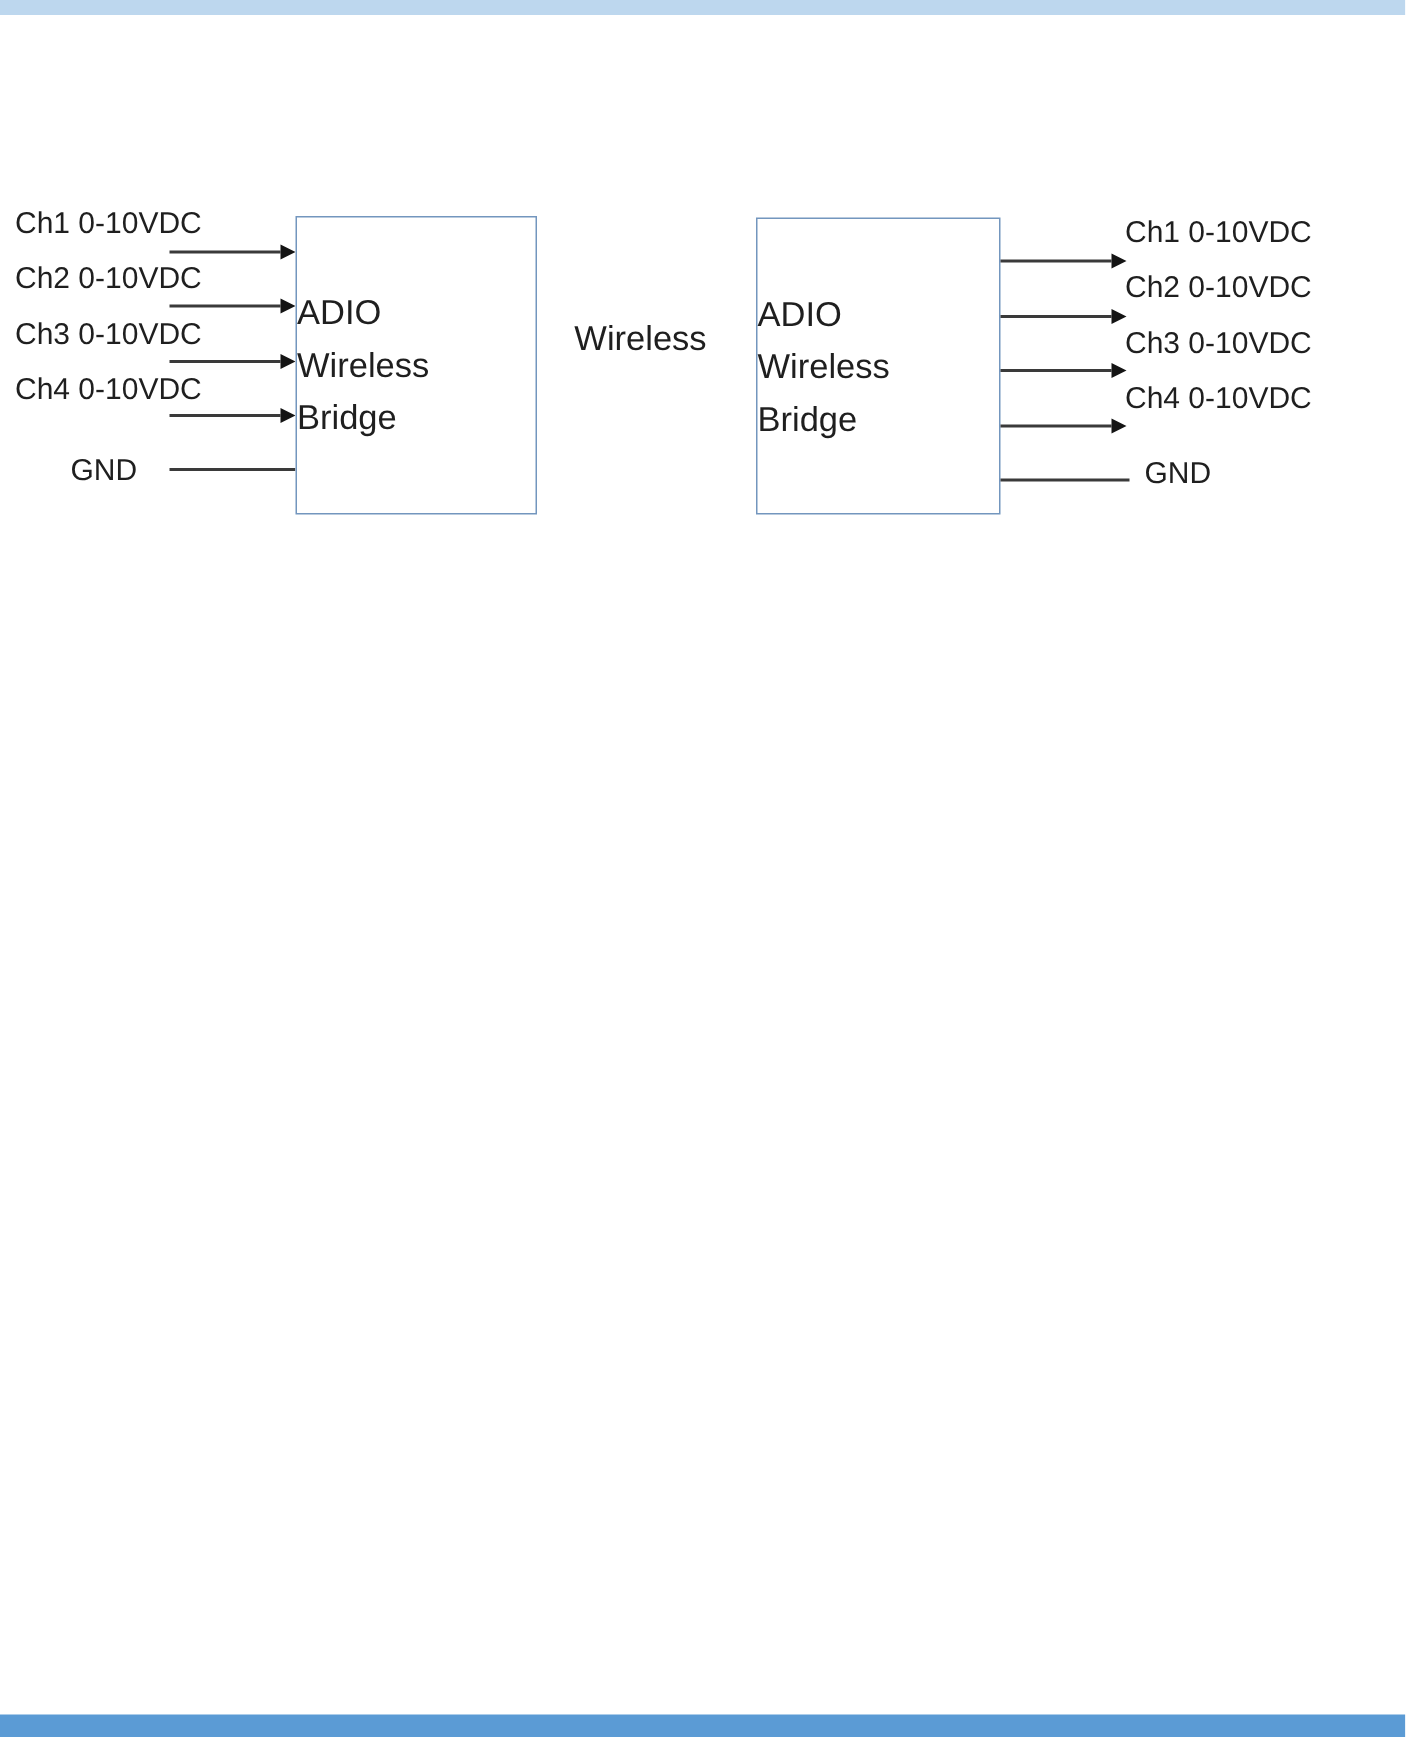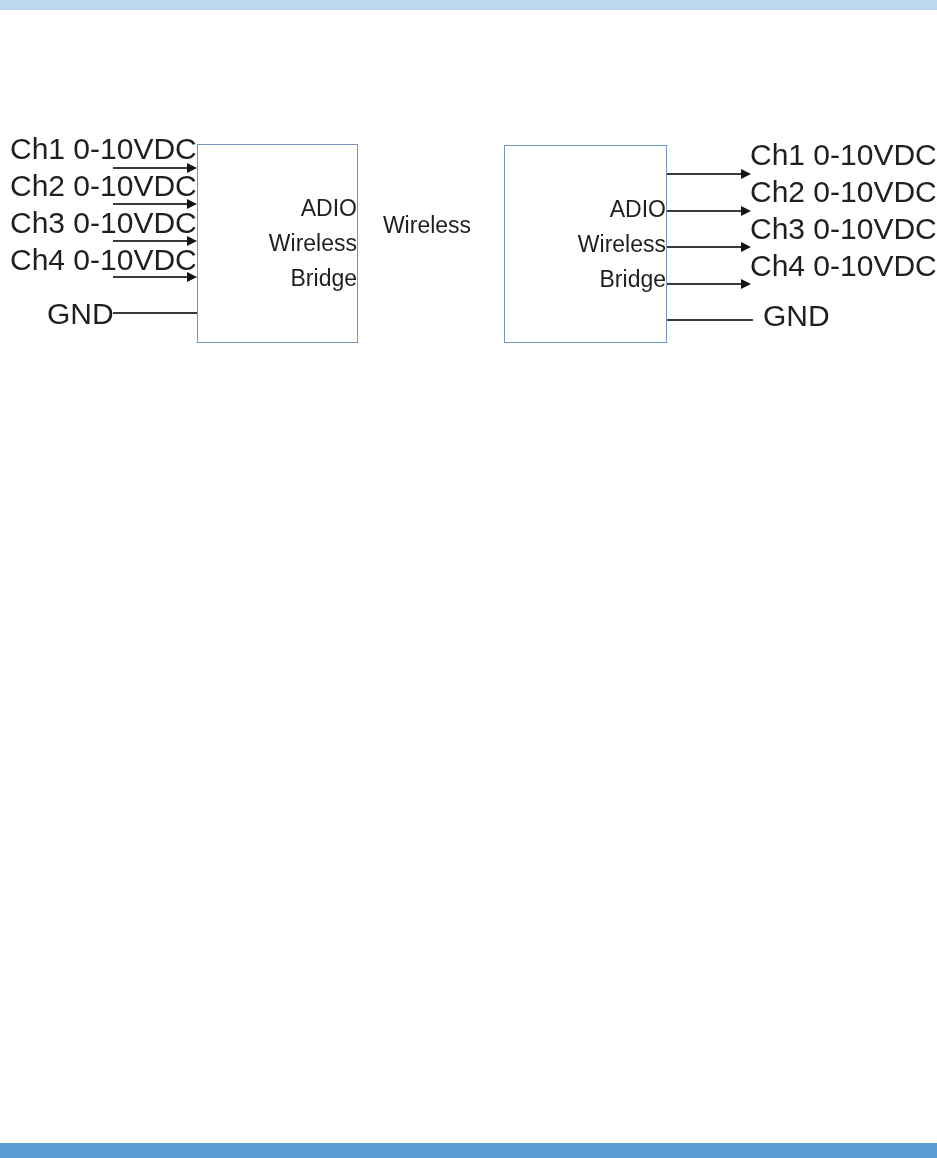--- a/index.html
+++ b/index.html
@@ -22,31 +22,31 @@
     width: 937px; height: 15px;
     background: #5B9BD5;
   }
   .device-box {
     position: absolute;
     box-sizing: border-box;
     border: 1.5px solid #7396BE;
     background: #ffffff;
     display: flex;
     flex-direction: column;
-    align-items: flex-end;
+    align-items: flex-start;
     justify-content: center;
     text-align: center;
     font-size: 23px;
     line-height: 35px;
   }
   .box-left  { left: 197px; top: 144px; width: 161px; height: 199px; }
   .box-right { left: 504px; top: 145px; width: 163px; height: 198px; }
   .lbl {
     position: absolute;
-    font-size: 30px;
+    font-size: 20px;
     line-height: 24px;
     white-space: nowrap;
   }
   .link-label {
     position: absolute;
     left: 362px; top: 208px; width: 130px;
     text-align: center;
     font-size: 23px;
     line-height: 35px;
   }

